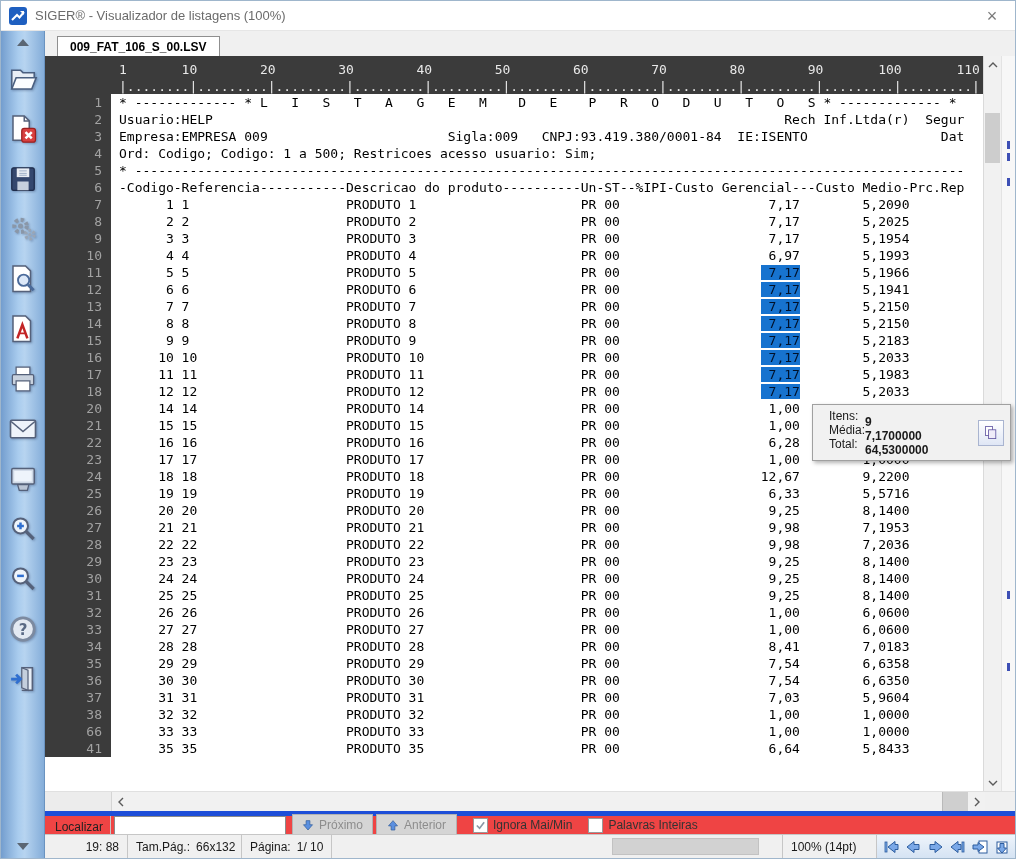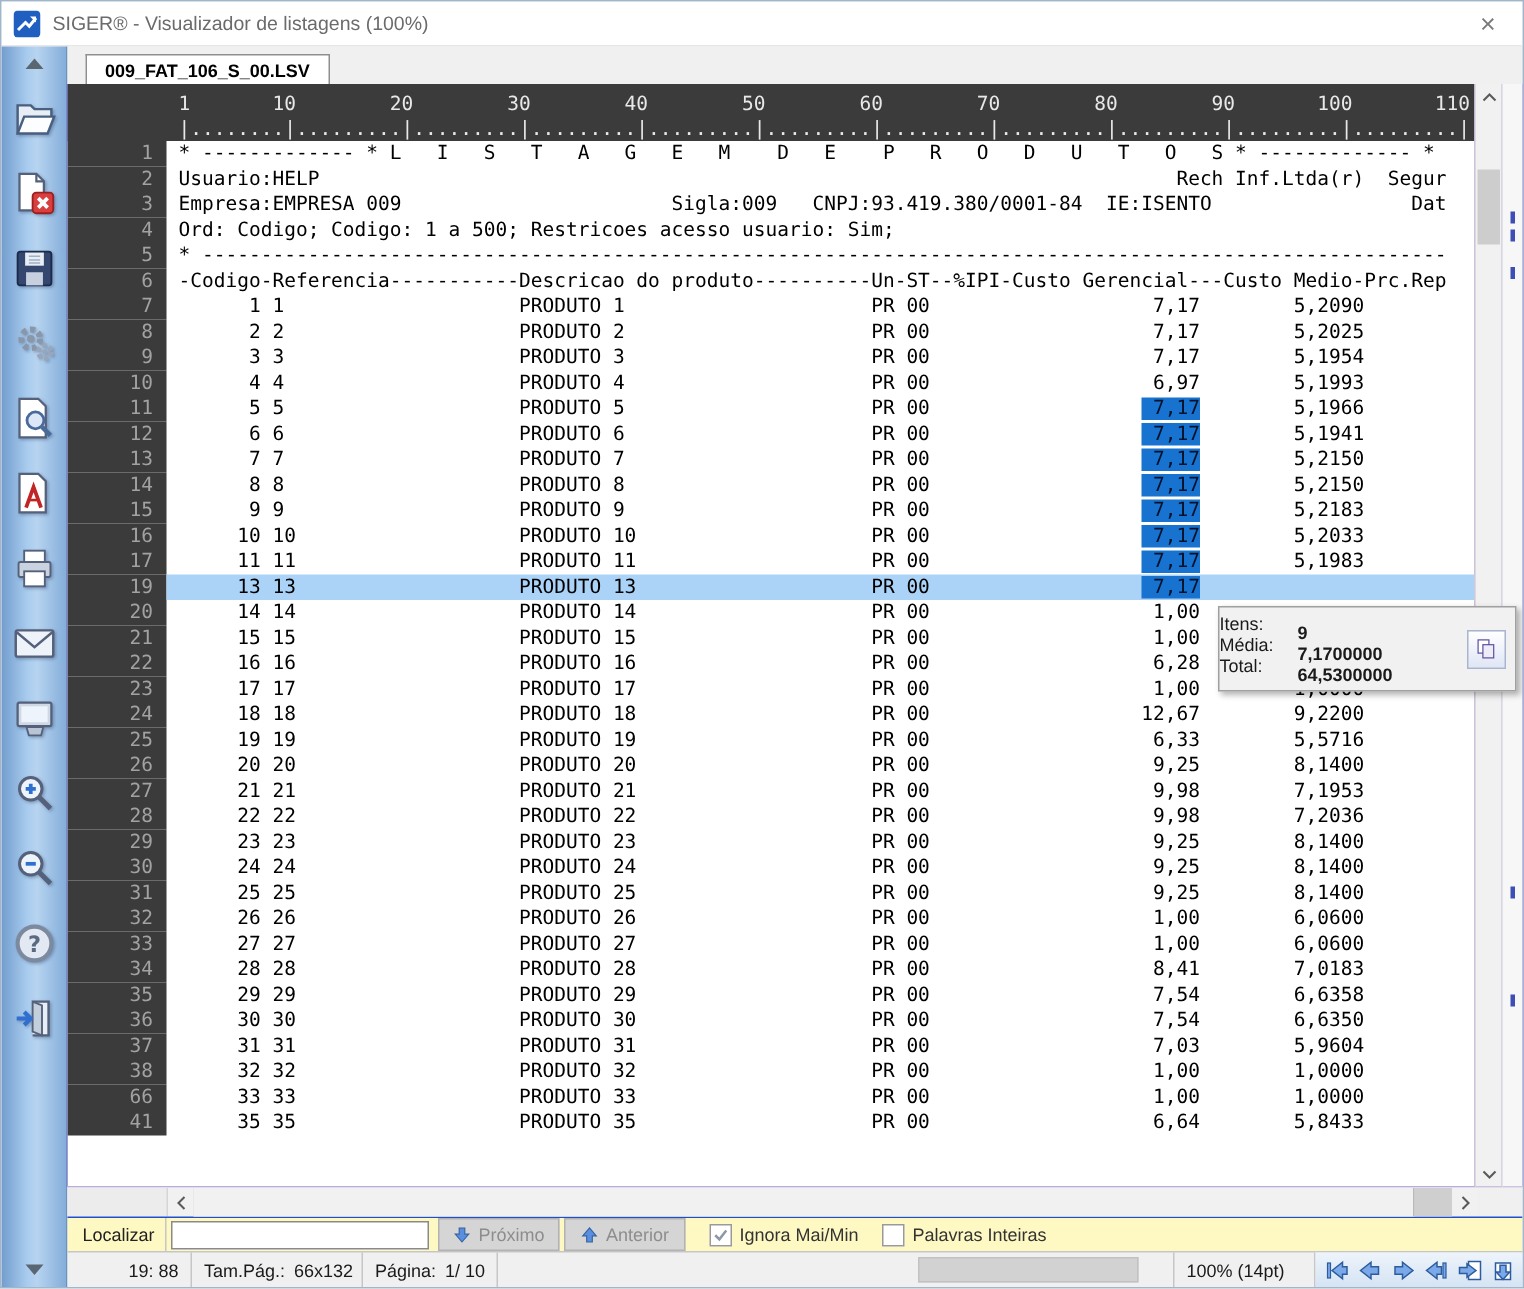--- a/index.html
+++ b/index.html
@@ -37,32 +37,32 @@
   .cursor-row .code{background:#abd3f8;}
   .selblk{background:#1773cf;color:#00112a;}
   
   .vscroll{width:17px;flex:none;background:#f1f1f1;border-left:1px solid #dadada;position:relative;}
   .vs-arrow{position:absolute;left:0;width:100%;height:17px;display:flex;align-items:center;justify-content:center;}
   .vs-thumb{position:absolute;left:1px;right:1px;top:57px;height:50px;background:#cdcdcd;}
   .marks{width:13px;flex:none;background:#f7f7f7;border-left:1px solid #e3e3e3;position:relative;}
   .mark{position:absolute;left:5px;width:3px;height:8px;background:#3d4fb5;}
   
   .popup{position:absolute;left:767px;top:348px;width:197px;height:55px;background:#f1f1f1;border:1px solid #a0a0a0;box-shadow:2px 2px 4px rgba(0,0,0,.3);font-size:12px;color:#1a1a1a;z-index:5;}
-  .popup .lbl{position:absolute;left:0;}
+  .popup .lbl{position:absolute;left:16px;}
   .popup .val{position:absolute;left:52px;font-weight:bold;}
   .copy-btn{position:absolute;right:6px;top:15px;width:24px;height:24px;background:linear-gradient(#ffffff,#dfe6f5);border:1px solid #a9b4d0;display:flex;align-items:center;justify-content:center;}
   
   .hscroll{height:20px;display:flex;background:#f0f0f0;border-top:1px solid #e0e0e0;box-sizing:border-box;}
   .hs-spacer{width:66px;flex:none;background:#ececec;border-right:1px solid #d5d5d5;}
   .hs-arrow{width:17px;flex:none;display:flex;align-items:center;justify-content:center;background:#f1f1f1;color:#555;font-size:11px;}
   .hs-track{flex:1;background:#cfcfcf;position:relative;}
   .hs-thumb{position:absolute;left:0;top:0;bottom:0;width:calc(100% - 26px);background:#f1f1f1;border-right:1px solid #b9b9b9;}
   .hs-corner{width:30px;flex:none;background:#f0f0f0;}
   
-  .searchbar{height:23px;background:#fef9c3;border-top:1px solid #1d4ed8;display:flex;align-items:center;font-size:12px;color:#222;box-sizing:border-box;}
+  .searchbar{height:23px;background:#ef4444;border-top:5px solid #1d4ed8;display:flex;align-items:center;font-size:12px;color:#222;box-sizing:border-box;}
   .sb-label{width:66px;flex:none;padding-left:10px;box-sizing:border-box;border-right:1px solid #c6c6c6;line-height:22px;height:100%;}
   .sb-input{width:164px;height:17px;border:1px solid #8a8a8a;margin:0 3px;font-size:12px;padding:0 3px;background:#fff;}
   .sb-btn{width:79px;height:20px;background:#d5d5d5;border:1px solid #b2b2b2;color:#8d8d8d;font-size:12px;display:flex;align-items:center;justify-content:center;gap:5px;margin-left:3px;}
   .cb{width:13px;height:13px;background:#fff;border:1px solid #9a9a9a;flex:none;margin:0 5px 0 16px;display:flex;align-items:center;justify-content:center;}
   .cb-label{color:#333;}
   
   .statusbar{flex:1;background:#f0f0f0;border-top:1px solid #c6c6c6;display:flex;align-items:stretch;font-size:12px;color:#1a1a1a;}
   .st-cell{border-right:1px solid #c6c6c6;display:flex;align-items:center;padding:0 8px;box-sizing:border-box;white-space:pre;}
   .st-cursor{width:83px;justify-content:flex-end;}
   .st-pagesize{width:114px;}
@@ -267,23 +267,23 @@
                 <pre class="code">      9 9                    PRODUTO 9                     PR 00                  <span class="selblk"> 7,17</span>        5,2183</pre>
               </div>
               <div class="line">
                 <span class="ln">16</span>
                 <pre class="code">     10 10                   PRODUTO 10                    PR 00                  <span class="selblk"> 7,17</span>        5,2033</pre>
               </div>
               <div class="line">
                 <span class="ln">17</span>
                 <pre class="code">     11 11                   PRODUTO 11                    PR 00                  <span class="selblk"> 7,17</span>        5,1983</pre>
               </div>
-              <div class="line cursor-row">
-                <span class="ln">19</span>
-                <pre class="code">     13 13                   PRODUTO 13                    PR 00                  <span class="selblk"> 7,17</span></pre>
+              <div class="line">
+                <span class="ln">18</span>
+                <pre class="code">     12 12                   PRODUTO 12                    PR 00                  <span class="selblk"> 7,17</span>        5,2033</pre>
               </div>
               <div class="line">
                 <span class="ln">20</span>
                 <pre class="code">     14 14                   PRODUTO 14                    PR 00                   1,00</pre>
               </div>
               <div class="line">
                 <span class="ln">21</span>
                 <pre class="code">     15 15                   PRODUTO 15                    PR 00                   1,00</pre>
               </div>
               <div class="line">

